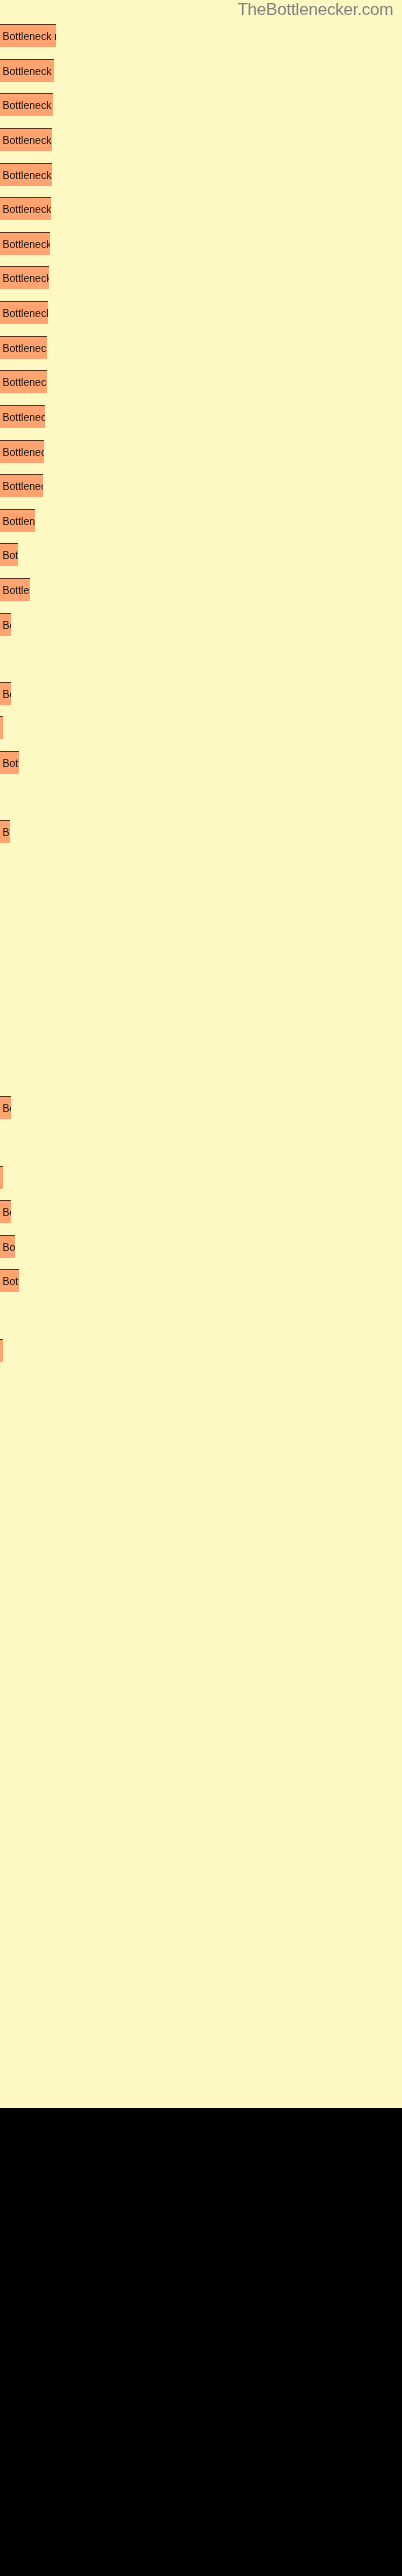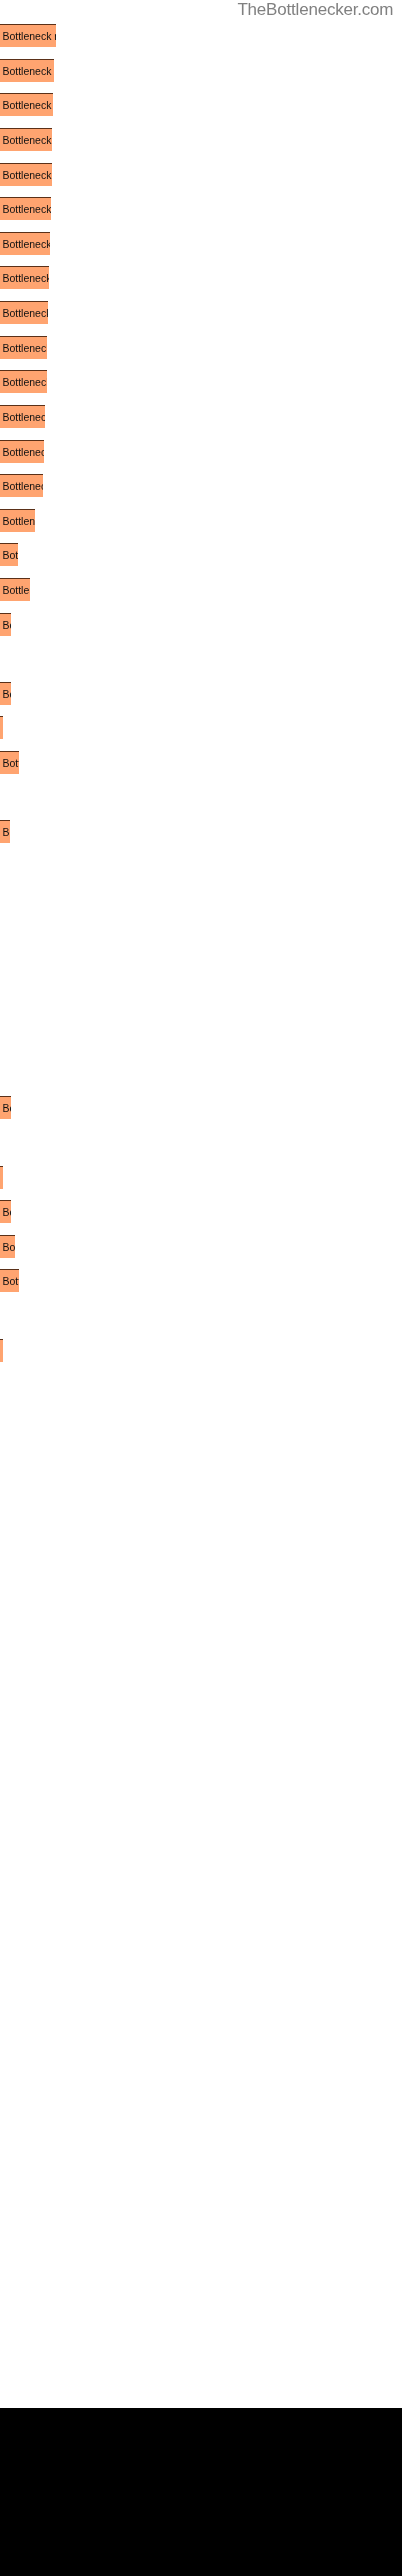--- a/index.html
+++ b/index.html
@@ -14,22 +14,22 @@
     position: relative;
     overflow: hidden;
     font-family: "Liberation Sans", sans-serif;
   }
 
   #chart-root {
     position: absolute;
     left: 0;
     top: 0;
     width: 403px;
-    height: 2408px;
-    background: #ffffff;
+    height: 2108px;
+    background: #fef9c3;
   }
 
   #chart-title {
     position: absolute;
     right: 9.7px;
     top: 0.8px;
     font-family: "Liberation Sans", sans-serif;
     font-size: 17px;
     line-height: 17px;
     letter-spacing: -0.2px;

